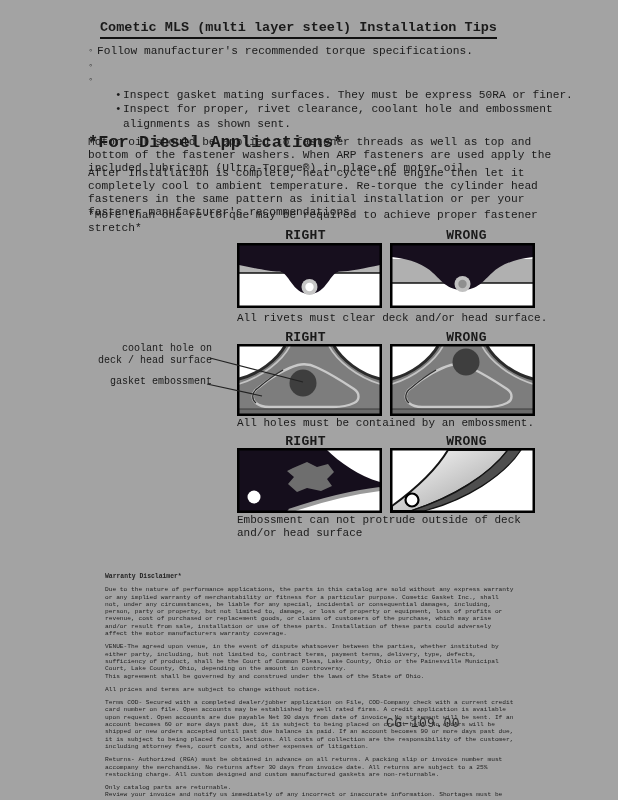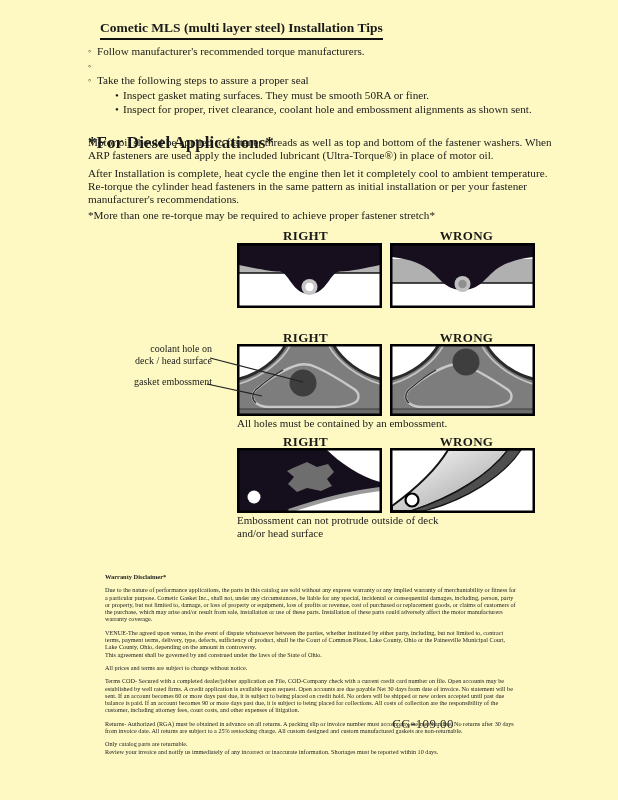--- a/index.html
+++ b/index.html
@@ -1,17 +1,17 @@
 <!DOCTYPE html>
 <html><head>
 <meta charset="utf-8">
 <style>
   html,body{margin:0;padding:0;background:#fff;}
-  .page{position:relative;width:618px;height:800px;background:#fef9c3;overflow:hidden;
-        font-family:Liberation Serif, serif;color:#1a1a1a;}
+  .page{position:relative;width:618px;height:800px;background:#a3a3a3;overflow:hidden;
+        font-family:Liberation Mono, monospace;color:#1a1a1a;}
   .abs{position:absolute;}
   .title{left:100px;top:20px;font-size:13.5px;font-weight:bold;
          border-bottom:2px solid #111;padding-bottom:2px;}
   .bullets{left:88px;top:44px;font-size:11.2px;line-height:14.5px;}
   .brow{display:flex;}
   .bmark{width:9px;flex:0 0 9px;font-size:9px;line-height:14.5px;}
   .subrow{display:flex;margin-left:27px;}
   .submark{width:8px;flex:0 0 8px;font-size:11px;line-height:14.5px;}
   .dheading{left:88px;top:118px;font-size:17px;font-weight:bold;margin-top:15px;}
   .para{left:88px;width:465px;font-size:11.2px;line-height:13px;}
@@ -33,32 +33,31 @@
 </head>
 <body>
 
 <div class="page">
 
   <div class="abs title">Cometic MLS (multi layer steel) Installation Tips</div>
 
   <div class="abs bullets">
     <div class="brow">
       <span class="bmark">◦</span>
-      <span>Follow manufacturer's recommended torque manufacturers.</span>
+      <span>Follow manufacturer's recommended torque specifications.</span>
     </div>
     <div class="brow">
       <span class="bmark">◦</span>
     </div>
     <div class="brow">
       <span class="bmark">◦</span>
-      <span>Take the following steps to assure a proper seal</span>
     </div>
     <div class="subrow">
       <span class="submark">•</span>
-      <span>Inspect gasket mating surfaces.  They must be smooth 50RA or finer.</span>
+      <span>Inspect gasket mating surfaces.  They must be express 50RA or finer.</span>
     </div>
     <div class="subrow">
       <span class="submark">•</span>
       <span>Inspect for proper, rivet clearance, coolant hole and embossment alignments as shown sent.</span>
     </div>
   </div>
 
   <div class="abs dheading">*For Diesel Applications*</div>
   <div class="abs para p1">Motor oil should be applied to fastener threads as well as top and bottom of the fastener washers. When ARP fasteners are used apply the included lubricant (Ultra-Torque®) in place of motor oil.</div>
   <div class="abs para p2">After Installation is complete, heat cycle the engine then let it completely cool to ambient temperature. Re-torque the cylinder head fasteners in the same pattern as initial installation or per your fastener manufacturer's recommendations.</div>
@@ -81,20 +80,21 @@
     <svg class="dbox" width="145" height="65" viewBox="0 0 145 65">
       <rect x="0" y="0" width="145" height="65" fill="#fff"></rect>
       <rect x="2" y="16" width="141" height="24" fill="#b0b0b0"></rect>
       <line x1="2" y1="40" x2="143" y2="40" stroke="#111" stroke-width="1.5"></line>
       <path d="M2,2 H143 V14 C124,16 110,22 102,30 C94,37 88,47 72.5,47 C57,47 51,37 43,30 C35,22 21,16 2,14 Z" fill="#170f1e"></path>
       <circle cx="72.5" cy="41" r="8" fill="#c0c0c0"></circle>
       <circle cx="72.5" cy="41" r="4.2" fill="#8f8f8f"></circle>
       <rect x="1.25" y="1.25" width="142.5" height="62.5" fill="none" stroke="#000" stroke-width="2.5"></rect>
     </svg>
   </div>
+  <div class="abs caption" style="top:312px;">All rivets must clear deck and/or head surface.</div>
 
   <div class="abs dlabels" style="top:330px;">
     <div class="dlabel">RIGHT</div>
     <div class="dlabel">WRONG</div>
   </div>
   <div class="abs dboxes" style="top:344px;">
     <svg class="dbox" width="145" height="72" viewBox="0 0 145 72">
       <rect x="0" y="0" width="145" height="72" fill="#7d7d7d"></rect>
       <path d="M2,2 H48 C40,16 22,30 2,35 Z" fill="#ffffff"></path>
       <path d="M48,2 C40,16 22,30 2,35" stroke="#2b2b2b" stroke-width="3" fill="none"></path>

